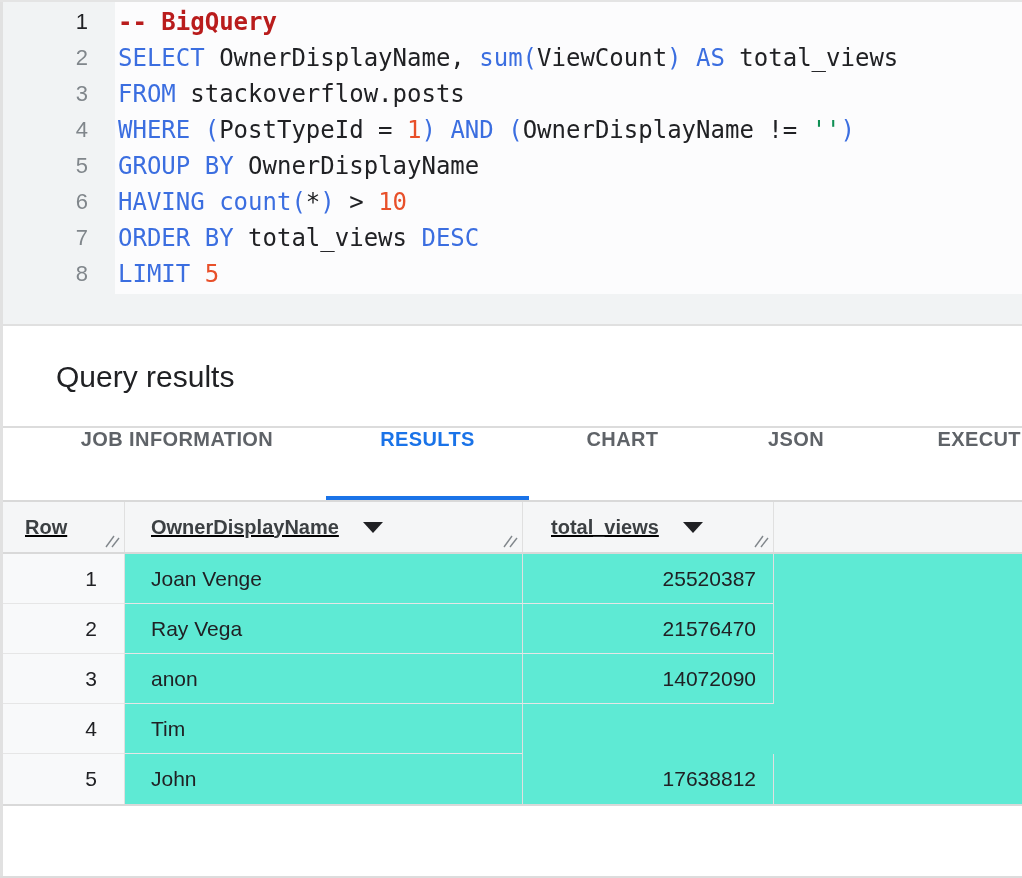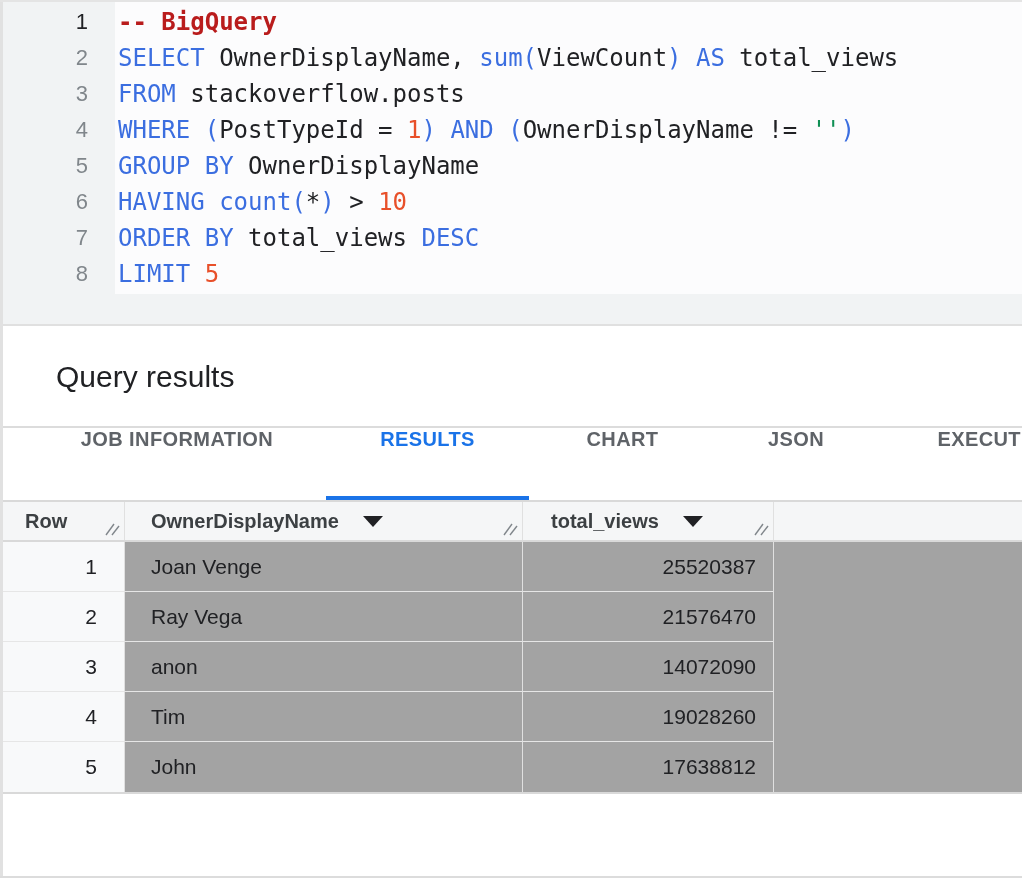--- a/index.html
+++ b/index.html
@@ -48,39 +48,39 @@
   .tab:nth-child(2){width:203px;}
   .tab:nth-child(3){width:187px;}
   .tab:nth-child(4){width:160px;}
   .tab:nth-child(5){width:336px;}
   .tab.active{color:#1a73e8;}
   .tab.active::after{content:"";position:absolute;left:0;right:0;bottom:0;
        height:4px;background:#1a73e8;}
 
   
   .rtable{left:0;top:500px;right:0;}
-  .thead{display:flex;height:42px;background:#f5f6f7;
+  .thead{display:flex;height:54px;background:#f5f6f7;
          border-top:2px solid #d9d9d9;border-bottom:2px solid #d9d9d9;
-         box-sizing:border-box;}
+         box-sizing:border-box;text-decoration:underline;}
   .th{position:relative;display:flex;align-items:center;box-sizing:border-box;
       font-size:20px;font-weight:700;color:#3c4043;}
   .c1{width:124px;}
   .c2{width:398px;border-left:1px solid #e0e0e0;}
   .c3{width:251px;border-left:1px solid #e0e0e0;}
   .c4{flex:1;border-left:1px solid #e0e0e0;}
   .th.c1{padding-left:25px;}
   .th.c2{padding-left:26px;}
   .th.c3{padding-left:28px;}
   .caret{width:0;height:0;border-left:10px solid transparent;
          border-right:10px solid transparent;border-top:11px solid #202124;
          margin-left:24px;cursor:pointer;}
   .resize-handle{position:absolute;right:3px;bottom:3px;cursor:col-resize;}
   .trow{display:flex;height:50px;}
   .td{display:flex;align-items:center;box-sizing:border-box;
-      font-size:21px;color:#202124;background:#a3a3a3;}
+      font-size:21px;color:#202124;background:#5eead4;}
   .td.c1{background:#f8f9fa;justify-content:flex-end;padding-right:27px;}
   .td.c2{padding-left:26px;}
   .td.c3{justify-content:flex-end;padding-right:17px;}
   .trow .td.c1,.trow .td.c2,.trow .td.c3{border-bottom:1px solid #e6e6e6;}
   .trow:last-child .td{border-bottom:none;}
   .table-bottom{height:0;border-bottom:2px solid #d9d9d9;}
 </style>
 </head>
 <body>
 
@@ -162,21 +162,20 @@
       </div>
       <div class="trow">
         <div class="td c1">3</div>
         <div class="td c2">anon</div>
         <div class="td c3">14072090</div>
         <div class="td c4"></div>
       </div>
       <div class="trow">
         <div class="td c1">4</div>
         <div class="td c2">Tim</div>
-        <div class="td c3">19028260</div>
         <div class="td c4"></div>
       </div>
       <div class="trow">
         <div class="td c1">5</div>
         <div class="td c2">John</div>
         <div class="td c3">17638812</div>
         <div class="td c4"></div>
       </div>
     </div>
   <div class="table-bottom"></div>

